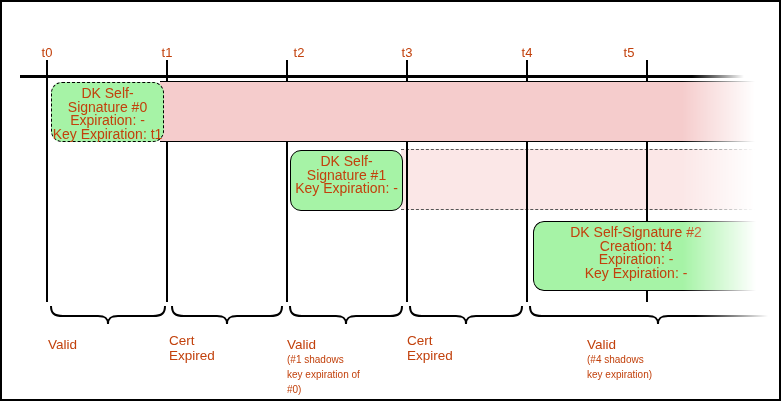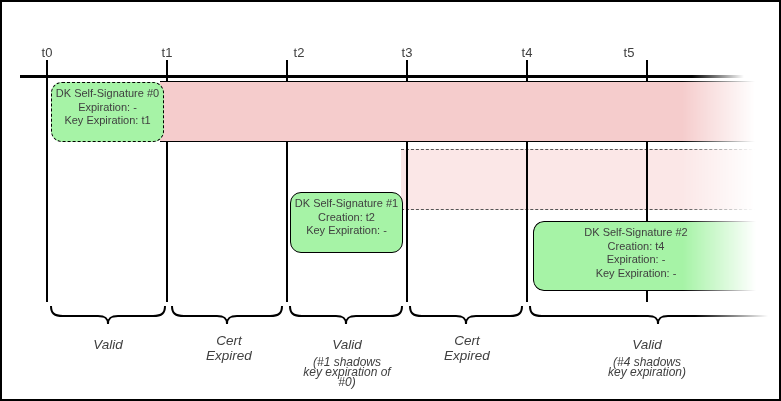--- a/index.html
+++ b/index.html
@@ -1,20 +1,20 @@
 <!DOCTYPE html>
 <html style="--expired-band: #f5cccc; --shadow-band: #fbe7e7; --signature-green: #a6f3a6;"><head>
 <meta charset="utf-8">
 <style>
   html,body { margin:0; padding:0; background:#fff; }
   * { box-sizing:border-box; }
   .canvas {
     position:relative; width:781px; height:401px;
     border:2px solid #000; background:#fff; overflow:hidden;
-    font-family:"Liberation Sans", sans-serif; color:#404040;
+    font-family:"Liberation Sans", sans-serif; color:#c2410c;
   }
   
   .fade {
     -webkit-mask-image:linear-gradient(to right,#000 calc(100% - 85px),rgba(0,0,0,0) calc(100% - 12px));
             mask-image:linear-gradient(to right,#000 calc(100% - 85px),rgba(0,0,0,0) calc(100% - 12px));
   }
   .fade-long {
     -webkit-mask-image:linear-gradient(to right,#000 calc(100% - 70px),rgba(0,0,0,0) calc(100% - 18px));
             mask-image:linear-gradient(to right,#000 calc(100% - 70px),rgba(0,0,0,0) calc(100% - 18px));
   }
@@ -39,35 +39,35 @@
   .band2 {
     left:399px; top:147px; width:366px; height:61px;
     background:var(--shadow-band,#fbe7e7);
     border-top:1.2px dashed #555; border-bottom:1.2px dashed #555;
     z-index:1;
   }
   .sig {
     position:absolute; z-index:4;
     background:var(--signature-green,#a6f3a6);
     border:1.6px solid #000; border-radius:11px;
-    font-size:11px; line-height:13.5px; text-align:center; padding-top:4px;
+    font-size:14px; line-height:13.5px; text-align:center; padding-top:4px;
   }
   .sig0 { left:49px;  top:80px;  width:113px; height:60px; border-style:dashed; }
-  .sig1 { left:288px; top:148px; width:113px; height:61px;margin-top:42px; }
+  .sig1 { left:288px; top:148px; width:113px; height:61px; }
   .sig2 {
     left:531px; top:219px; width:235px; height:70px;
     border-right:none; border-radius:11px 0 0 11px;
   }
   .sig2 .sig-text { width:204px; }
   .brace { position:absolute; top:302px; z-index:2; }
   .brace path { stroke:#000; stroke-width:2; fill:none; }
-  .period { position:absolute; top:331px; width:120px; text-align:center; z-index:5;font-style:italic; }
+  .period { position:absolute; top:331px; width:120px; text-align:left; z-index:5; }
   .plabel { font-size:13.5px; line-height:15px; white-space:pre-line; }
   .period.single .plabel { padding-top:4px; }
-  .pnote  { font-size:12px; line-height:10px; margin-top:5px; white-space:pre-line; }
+  .pnote  { font-size:10px; line-height:15px; white-space:pre-line; }
 </style>
 </head>
 <body>
 
 <div class="canvas">
 
   <div class="tick-label" style="left:28px">t0</div>
   <div class="tick-label" style="left:148px">t1</div>
   <div class="tick-label" style="left:280px">t2</div>
   <div class="tick-label" style="left:388px">t3</div>
@@ -91,21 +91,20 @@
     <div class="sig-text">
       <div>DK Self-Signature #0</div>
       <div>Expiration: -</div>
       <div>Key Expiration: t1</div>
     </div>
   </div>
 
   <div class="sig sig1">
     <div class="sig-text">
       <div>DK Self-Signature #1</div>
-      <div>Creation: t2</div>
       <div>Key Expiration: -</div>
     </div>
   </div>
 
   <div class="sig sig2 fade">
     <div class="sig-text">
       <div>DK Self-Signature #2</div>
       <div>Creation: t4</div>
       <div>Expiration: -</div>
       <div>Key Expiration: -</div>

